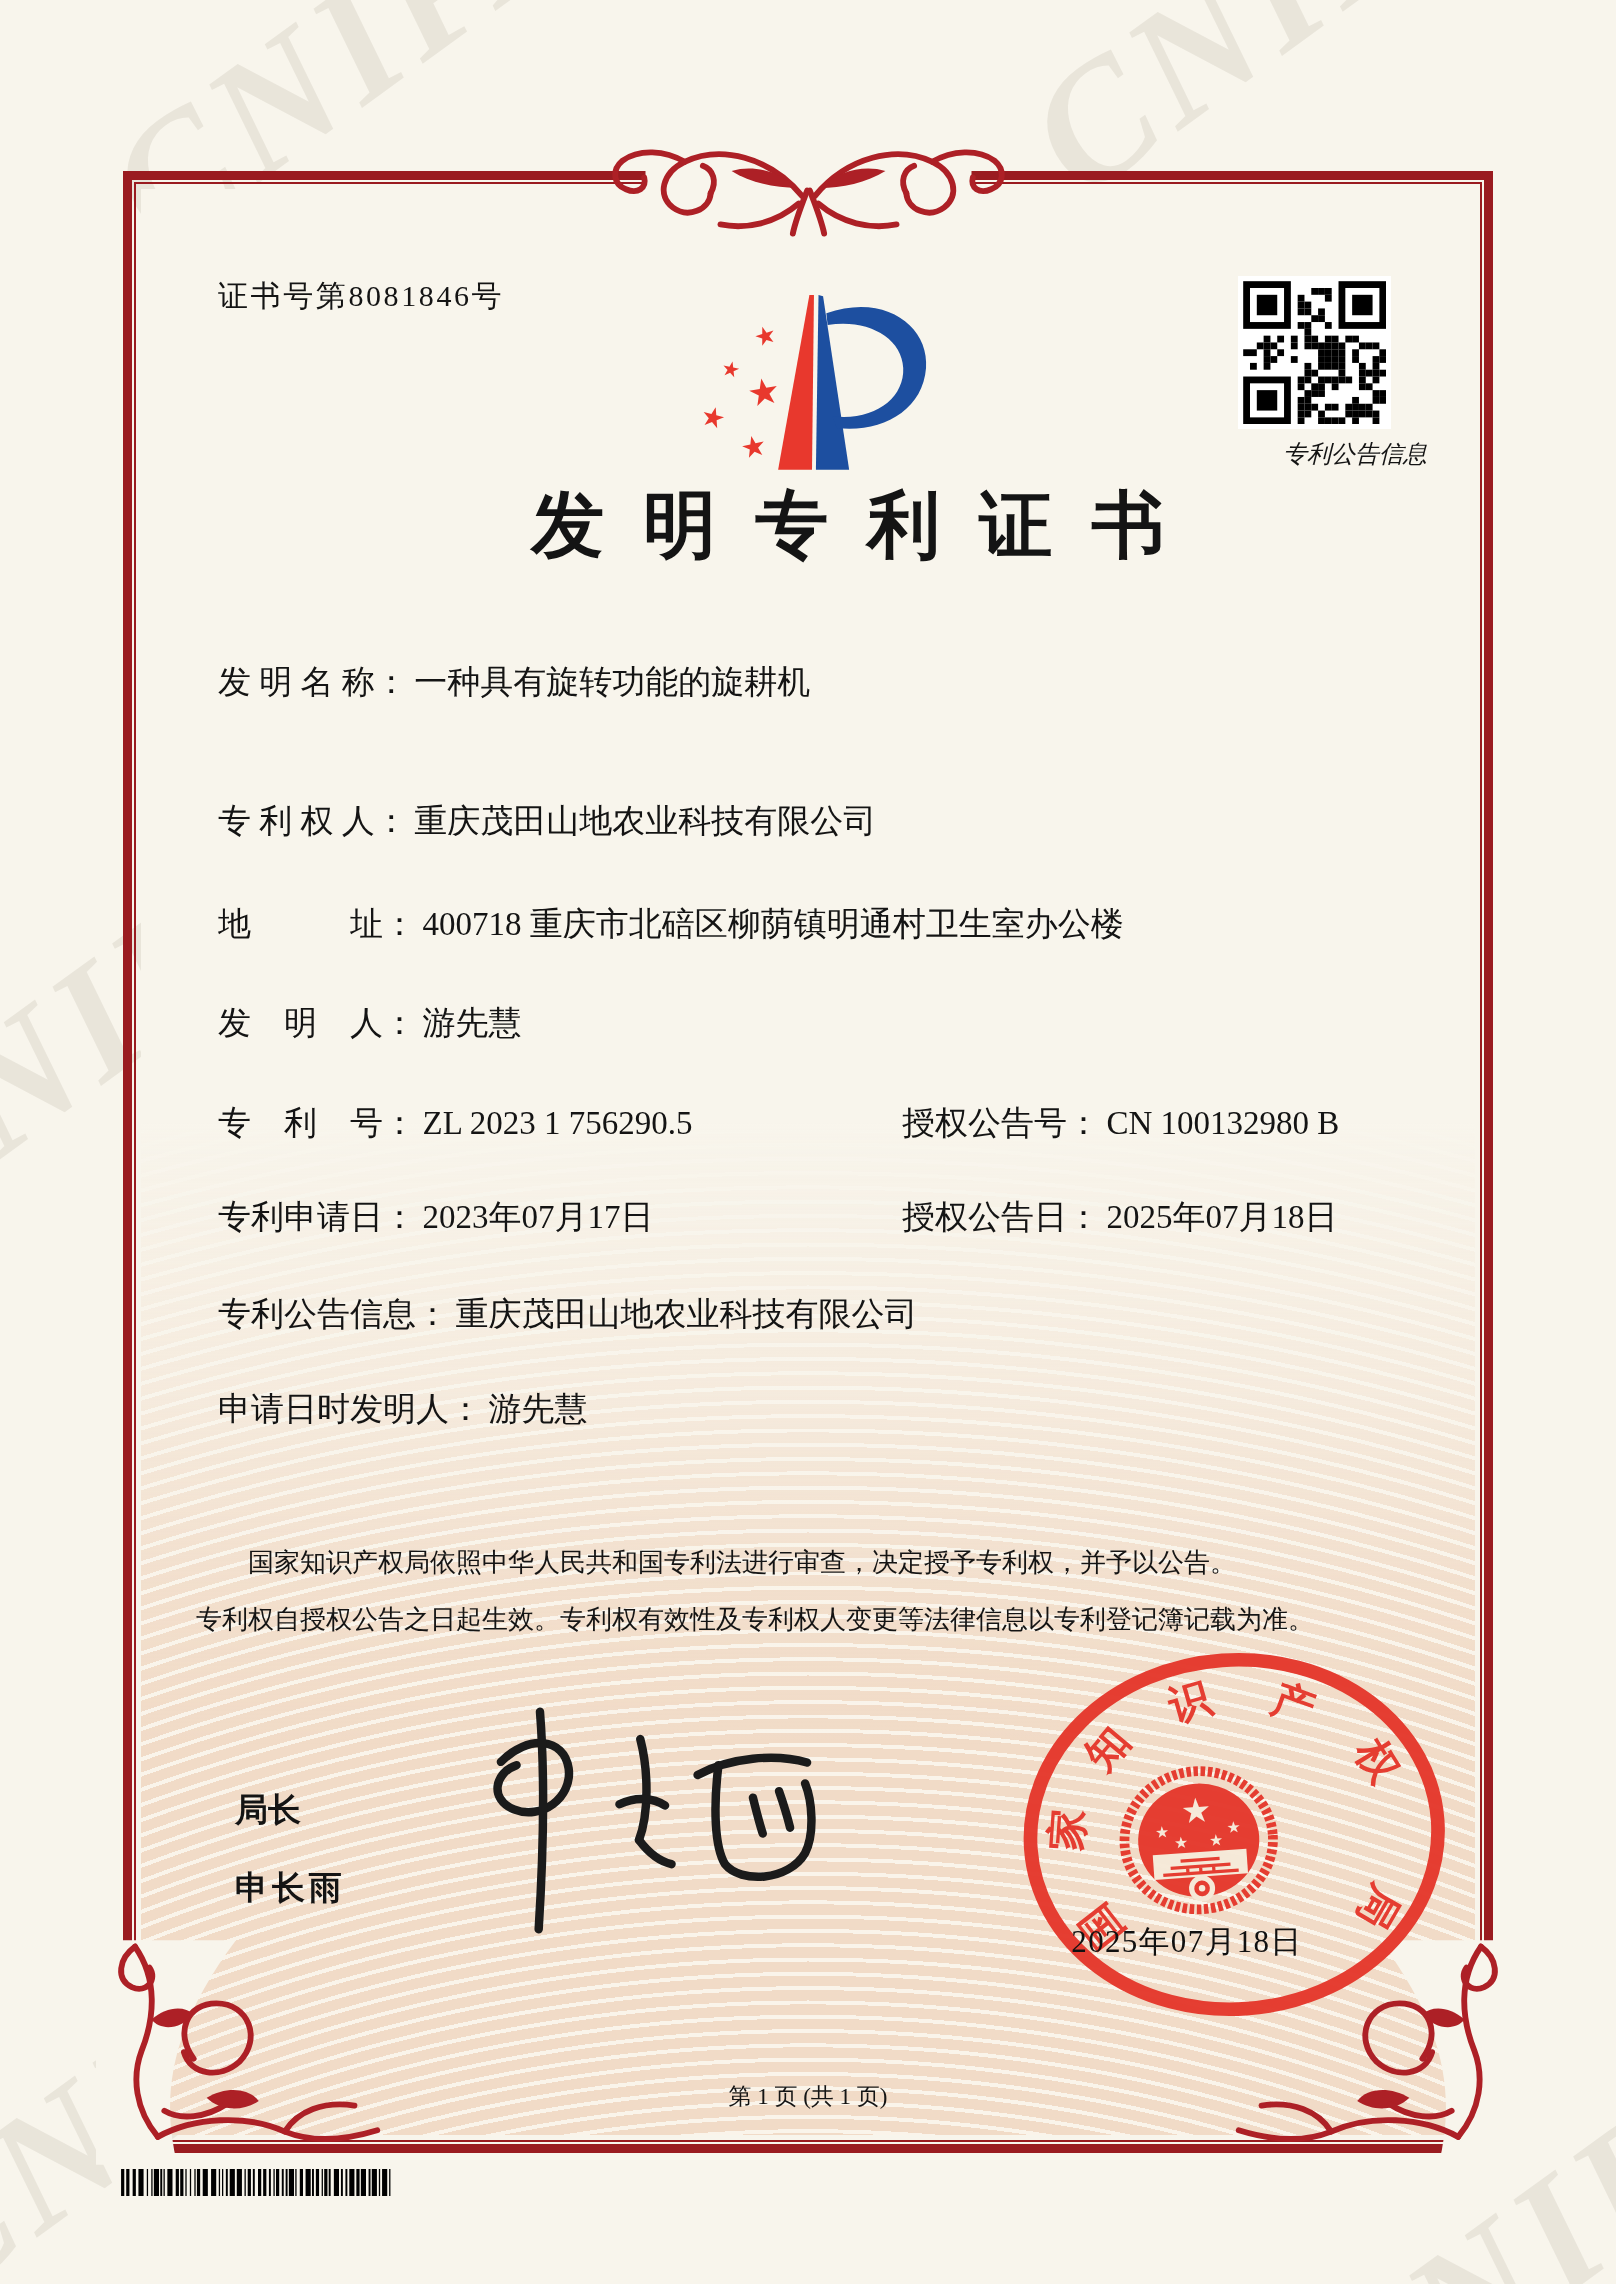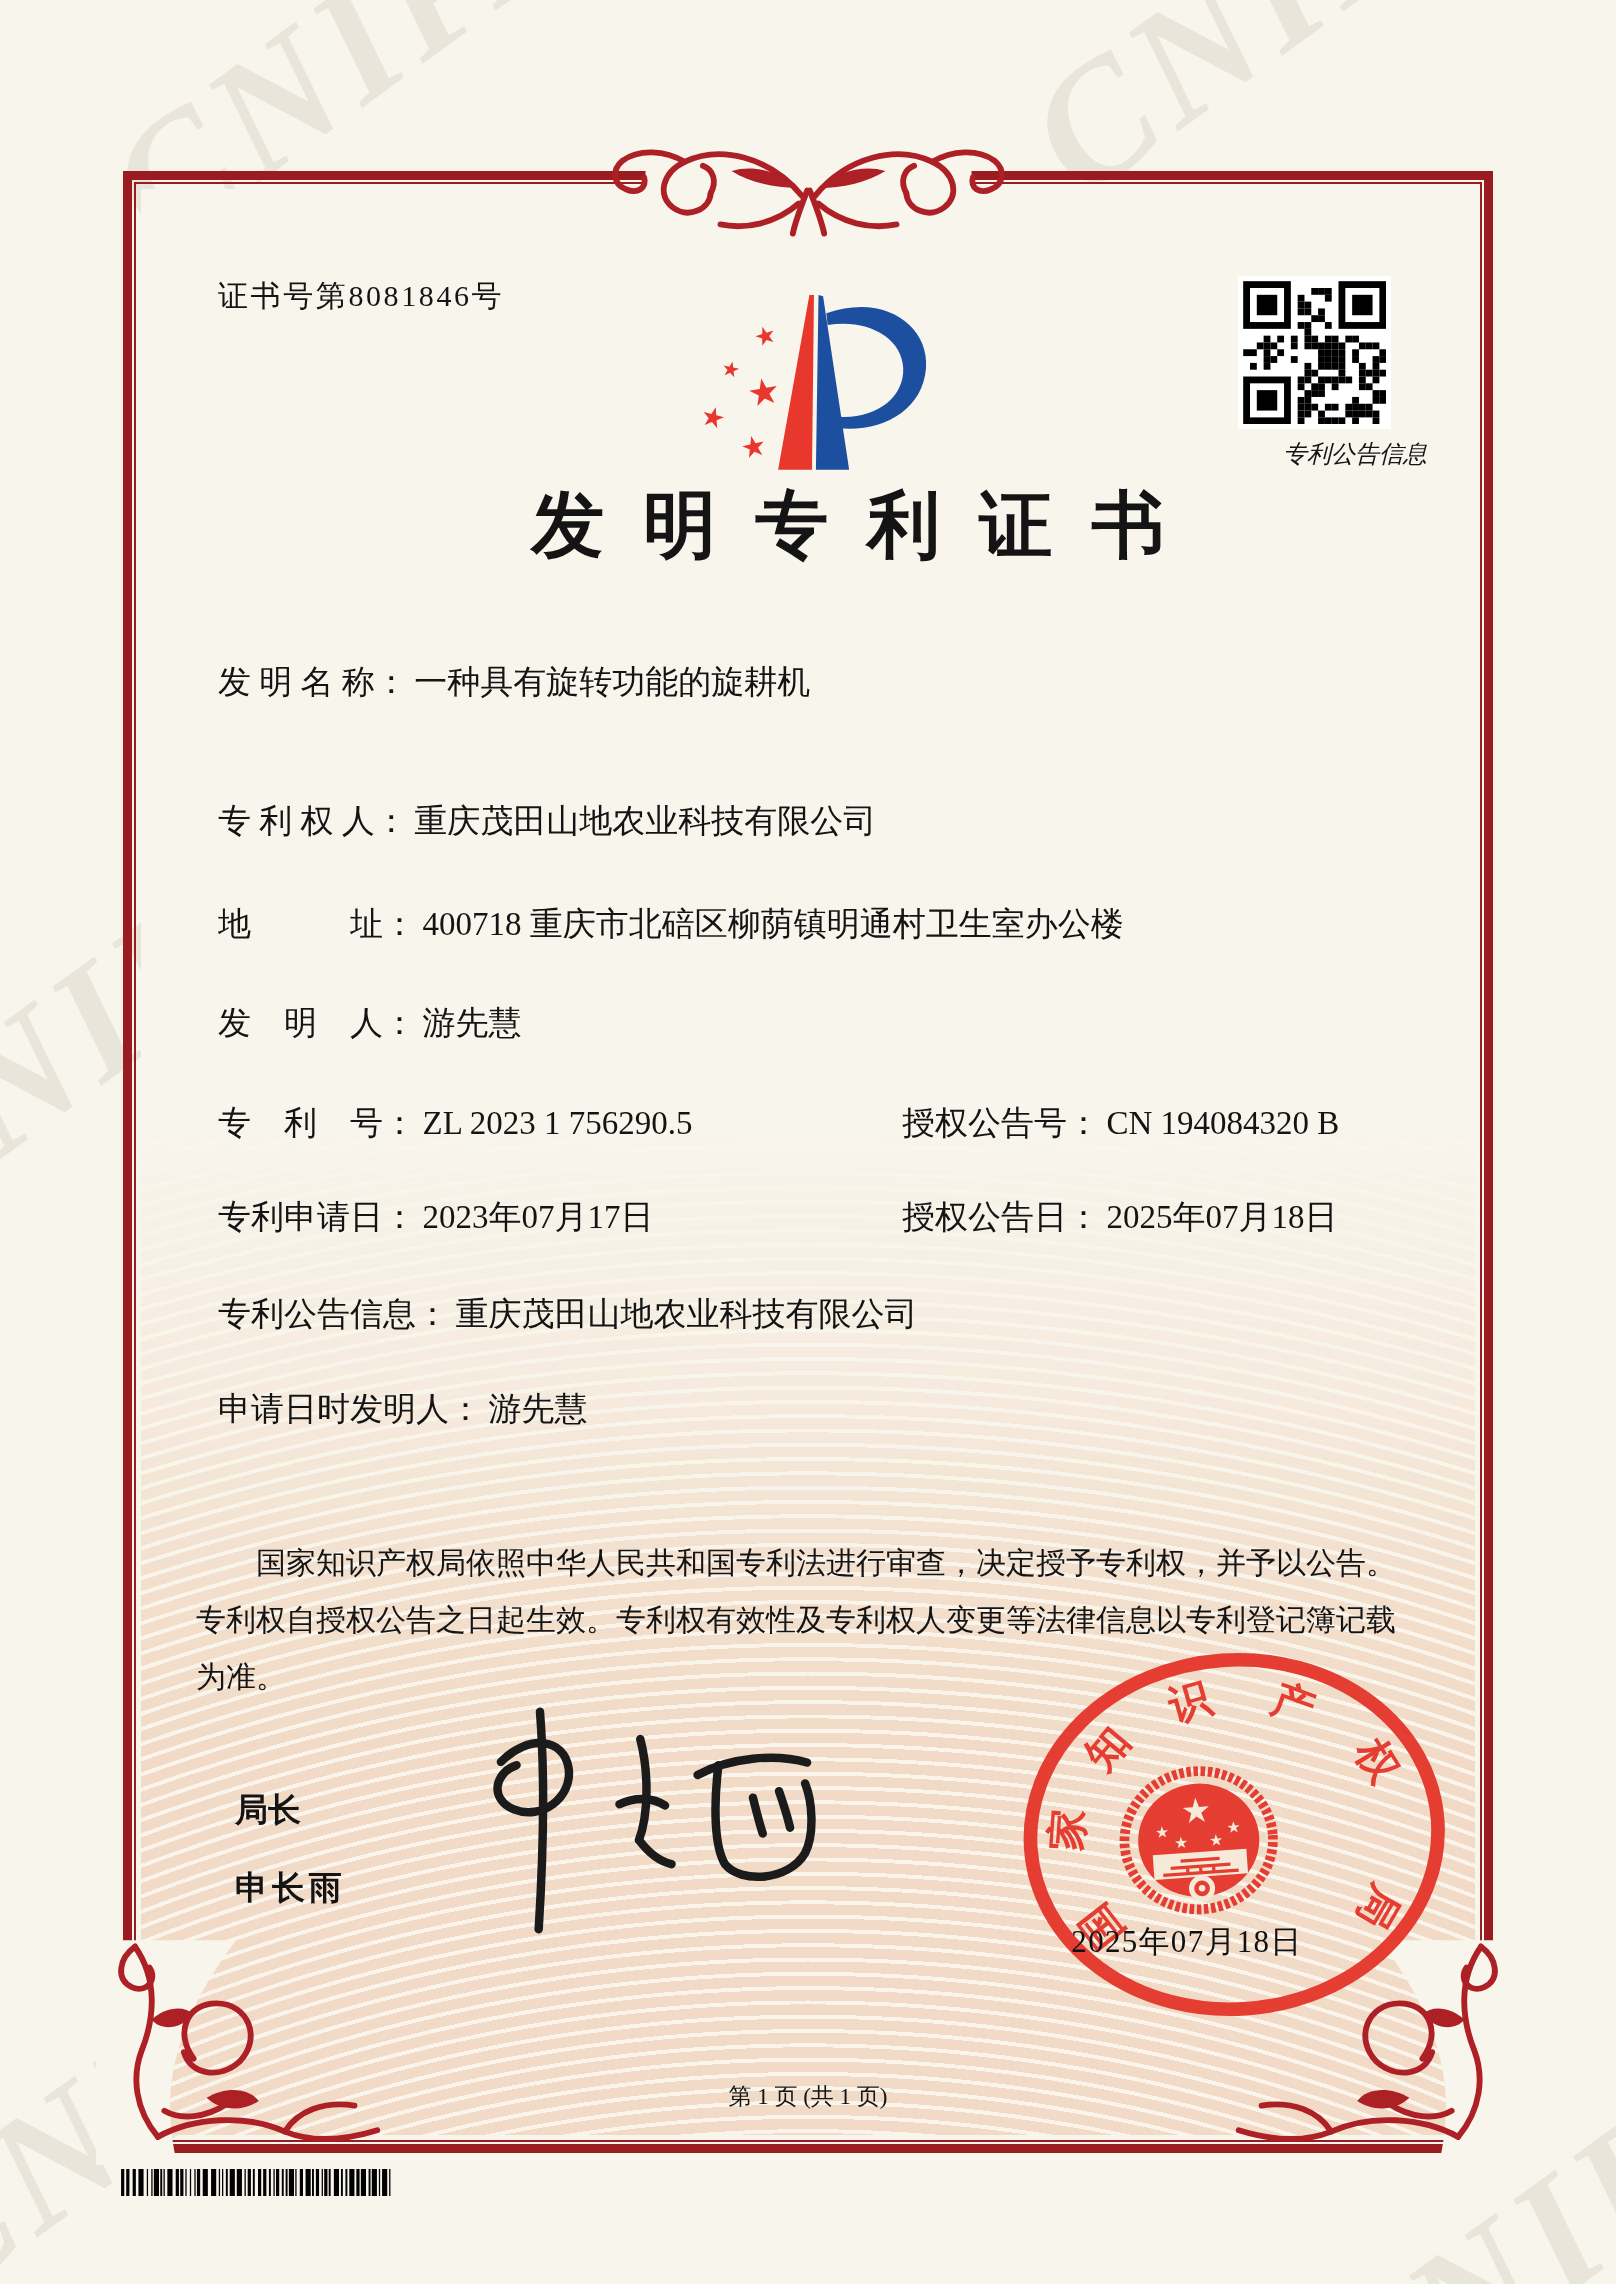--- a/index.html
+++ b/index.html
@@ -47,21 +47,21 @@
   .f0{left:218px;top:660px;}
   .f1{left:218px;top:799px;}
   .f2{left:218px;top:902px;}
   .f3{left:218px;top:1001px;}
   .g0{left:218px;top:1101px;}
   .g1{left:902px;top:1101px;}
   .g2{left:218px;top:1195px;}
   .g3{left:902px;top:1195px;}
   .g4{left:218px;top:1292px;}
   .g5{left:218px;top:1387px;}
-  .declaration{left:196px;top:1534px;width:1229px;font-size:30px;line-height:57px;}
+  .declaration{left:196px;top:1534px;width:1229px;font-size:26px;line-height:57px;}
   .declaration .l1{text-indent:2em;}
   .commissioner{left:235px;top:1788px;font-size:33px;font-weight:700;font-family:"Liberation Sans","DejaVu Sans",sans-serif;}
   .commissioner-name{left:235px;top:1866px;font-size:33px;font-weight:700;font-family:"Liberation Sans","DejaVu Sans",sans-serif;letter-spacing:3.9px;}
   .footer-page{left:123px;top:2081px;width:1370px;text-align:center;font-size:23px;}
   .seal-date{left:1024px;top:1921px;width:326px;text-align:center;font-size:31px;letter-spacing:1.3px;z-index:8;color:#111;}
   .logo-box{left:688px;top:269px;z-index:5;}
   .qr-box{left:1238px;top:276px;z-index:5;background:#fff;padding:5.2px;}
   .seal-box{left:1016px;top:1642px;z-index:7;opacity:.96;}
   .sig-box{left:424px;top:1700px;z-index:6;}
   .orn{z-index:6;}
@@ -299,21 +299,21 @@
   <div class="abs row f2">
     <span class="lbl">地　　　址：</span><span>400718 重庆市北碚区柳荫镇明通村卫生室办公楼</span>
   </div>
   <div class="abs row f3">
     <span class="lbl">发　明　人：</span><span>游先慧</span>
   </div>
   <div class="abs row g0">
     <span class="lbl">专　利　号：</span><span>ZL 2023 1 756290.5</span>
   </div>
   <div class="abs row g1">
-    <span class="lbl">授权公告号：</span><span>CN 194084320 B</span>
+    <span class="lbl">授权公告号：</span><span>CN 100132980 B</span>
   </div>
   <div class="abs row g2">
     <span class="lbl">专利申请日：</span><span>2023年07月17日</span>
   </div>
   <div class="abs row g3">
     <span class="lbl">授权公告日：</span><span>2025年07月18日</span>
   </div>
   <div class="abs row g4">
     <span class="lbl">专利公告信息：</span><span>重庆茂田山地农业科技有限公司</span>
   </div>

